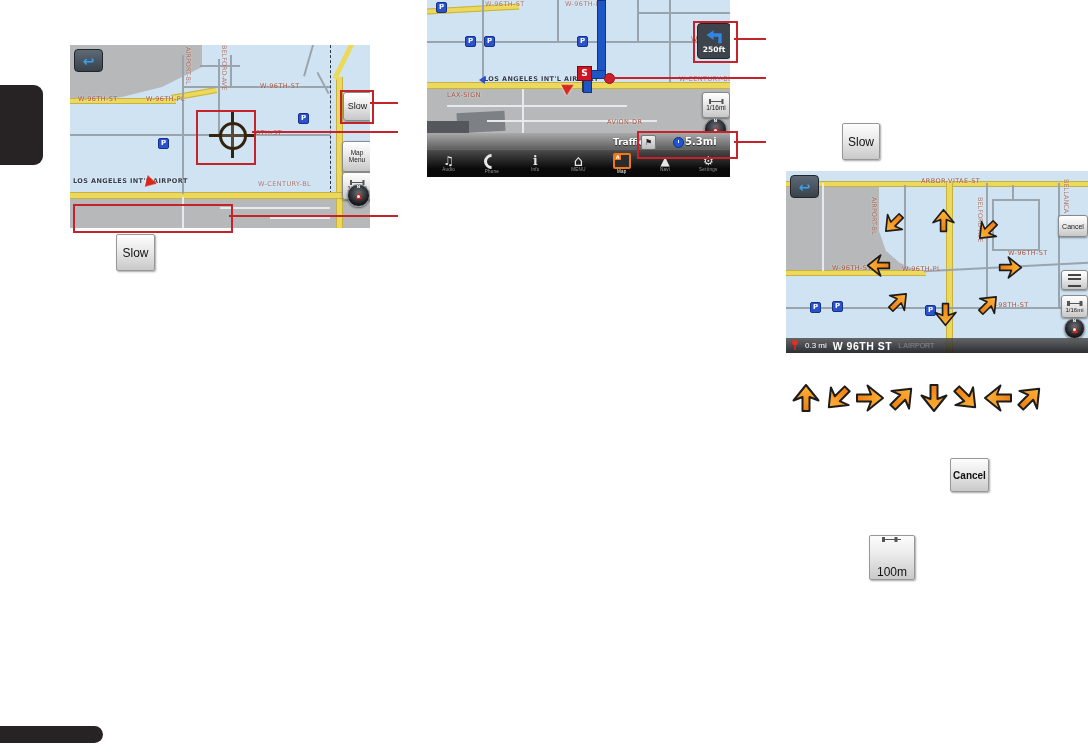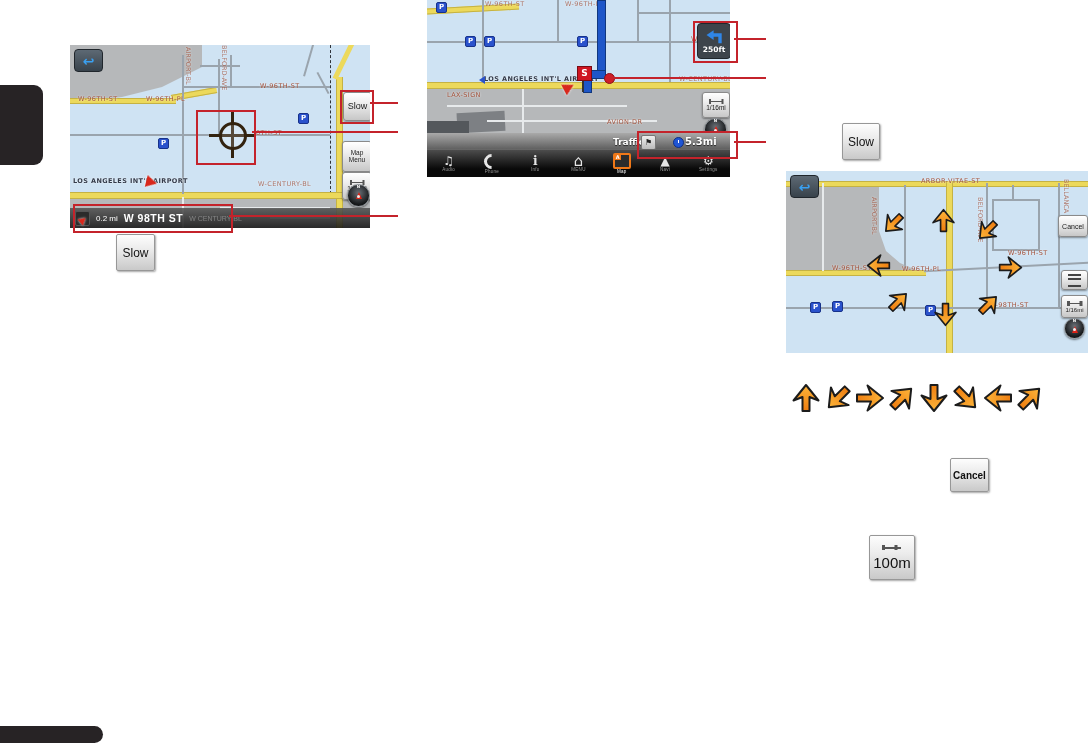--- a/index.html
+++ b/index.html
@@ -157,28 +157,20 @@
     <div class="btn3d" style="left:272px;top:127px;width:28px;height:26px;font-size:6.5px;gap:1px;">
       <span class="scaleg"></span>
       <span>1/16mi</span>
     </div>
     <div class="compass" style="left:277px;top:139px;width:21px;height:21px;">
       <span class="nlab">N</span>
         <i class="needle"></i>
         <i class="ndot"></i>
     </div>
 
-    <div class="mapbar" style="top:163px;height:20px;">
-      <span class="chip">
-          <i class="veh small" style="transform:rotate(-40deg);"></i>
-        </span>
-      <span class="dist">0.2 mi</span>
-      <span class="street">W 98TH ST</span>
-      <span class="ghost">W CENTURY BL</span>
-    </div>
   </div>
 
   <i class="redrect" style="left:340px;top:90px;width:30px;height:30px;"></i>
   <i class="redline" style="left:370px;top:102px;width:28px;"></i>
   <i class="redrect" style="left:196px;top:110px;width:56px;height:51px;"></i>
   <i class="redline" style="left:252px;top:131px;width:146px;"></i>
   <i class="redrect" style="left:73px;top:204px;width:156px;height:25px;"></i>
   <i class="redline" style="left:229px;top:215px;width:169px;"></i>
 
   <div class="inline-btn" style="left:116px;top:234px;width:37px;height:35px;font-size:12px;">
@@ -358,20 +350,29 @@
     <div class="btn3d" style="left:275px;top:124px;width:25px;height:21px;font-size:6px;gap:1px;">
       <span class="scaleg"></span>
       <span>1/16mi</span>
     </div>
     <div class="compass" style="left:278px;top:147px;width:19px;height:19px;">
       <span class="nlab">N</span>
         <i class="needle"></i>
         <i class="ndot"></i>
     </div>
 
+    <div class="mapbar" style="top:167px;height:15px;">
+      <span style="position:relative;width:8px;height:11px;flex:none;">
+        <i style="position:absolute;left:3px;top:0;width:2px;height:10px;background:#c22;"></i>
+        <i style="position:absolute;left:1px;top:0;width:6px;height:5px;background:#e03022;border-radius:2px;"></i>
+      </span>
+      <span class="dist">0.3 mi</span>
+      <span class="street">W 96TH ST</span>
+      <span class="ghost">L AIRPORT</span>
+    </div>
   </div>
 
   <div class="arrow-row" style="left:791px;top:383px;">
     <svg width="30" height="30" viewBox="0 0 30 30" style="transform: rotate(0deg);">
         <path d="M15 2 L27.5 17.5 L18.5 14 L18.5 28 L11.5 28 L11.5 14 L2.5 17.5 Z" fill="url(#ag)" stroke="#1c1c1c" stroke-width="2" stroke-linejoin="round"></path>
       </svg>
     <svg width="30" height="30" viewBox="0 0 30 30" style="transform: rotate(225deg);">
         <path d="M15 2 L27.5 17.5 L18.5 14 L18.5 28 L11.5 28 L11.5 14 L2.5 17.5 Z" fill="url(#ag)" stroke="#1c1c1c" stroke-width="2" stroke-linejoin="round"></path>
       </svg>
     <svg width="30" height="30" viewBox="0 0 30 30" style="transform: rotate(90deg);">
@@ -391,18 +392,18 @@
       </svg>
     <svg width="30" height="30" viewBox="0 0 30 30" style="transform: rotate(45deg);">
         <path d="M15 2 L27.5 17.5 L18.5 14 L18.5 28 L11.5 28 L11.5 14 L2.5 17.5 Z" fill="url(#ag)" stroke="#1c1c1c" stroke-width="2" stroke-linejoin="round"></path>
       </svg>
   </div>
 
   <div class="inline-btn" style="left:950px;top:458px;width:37px;height:32px;font-size:10px;font-weight:bold;">
       <span>Cancel</span>
     </div>
 
-  <div class="inline-btn" style="left:869px;top:535px;width:44px;height:43px;font-size:15px;gap:3px;">
+  <div class="inline-btn" style="left:869px;top:535px;width:44px;height:43px;font-size:12px;gap:3px;justify-content:space-between;">
     <span class="scaleg" style="width:20px;"></span>
     <span>100m</span>
   </div>
 
 </div>
 
 </body></html>

